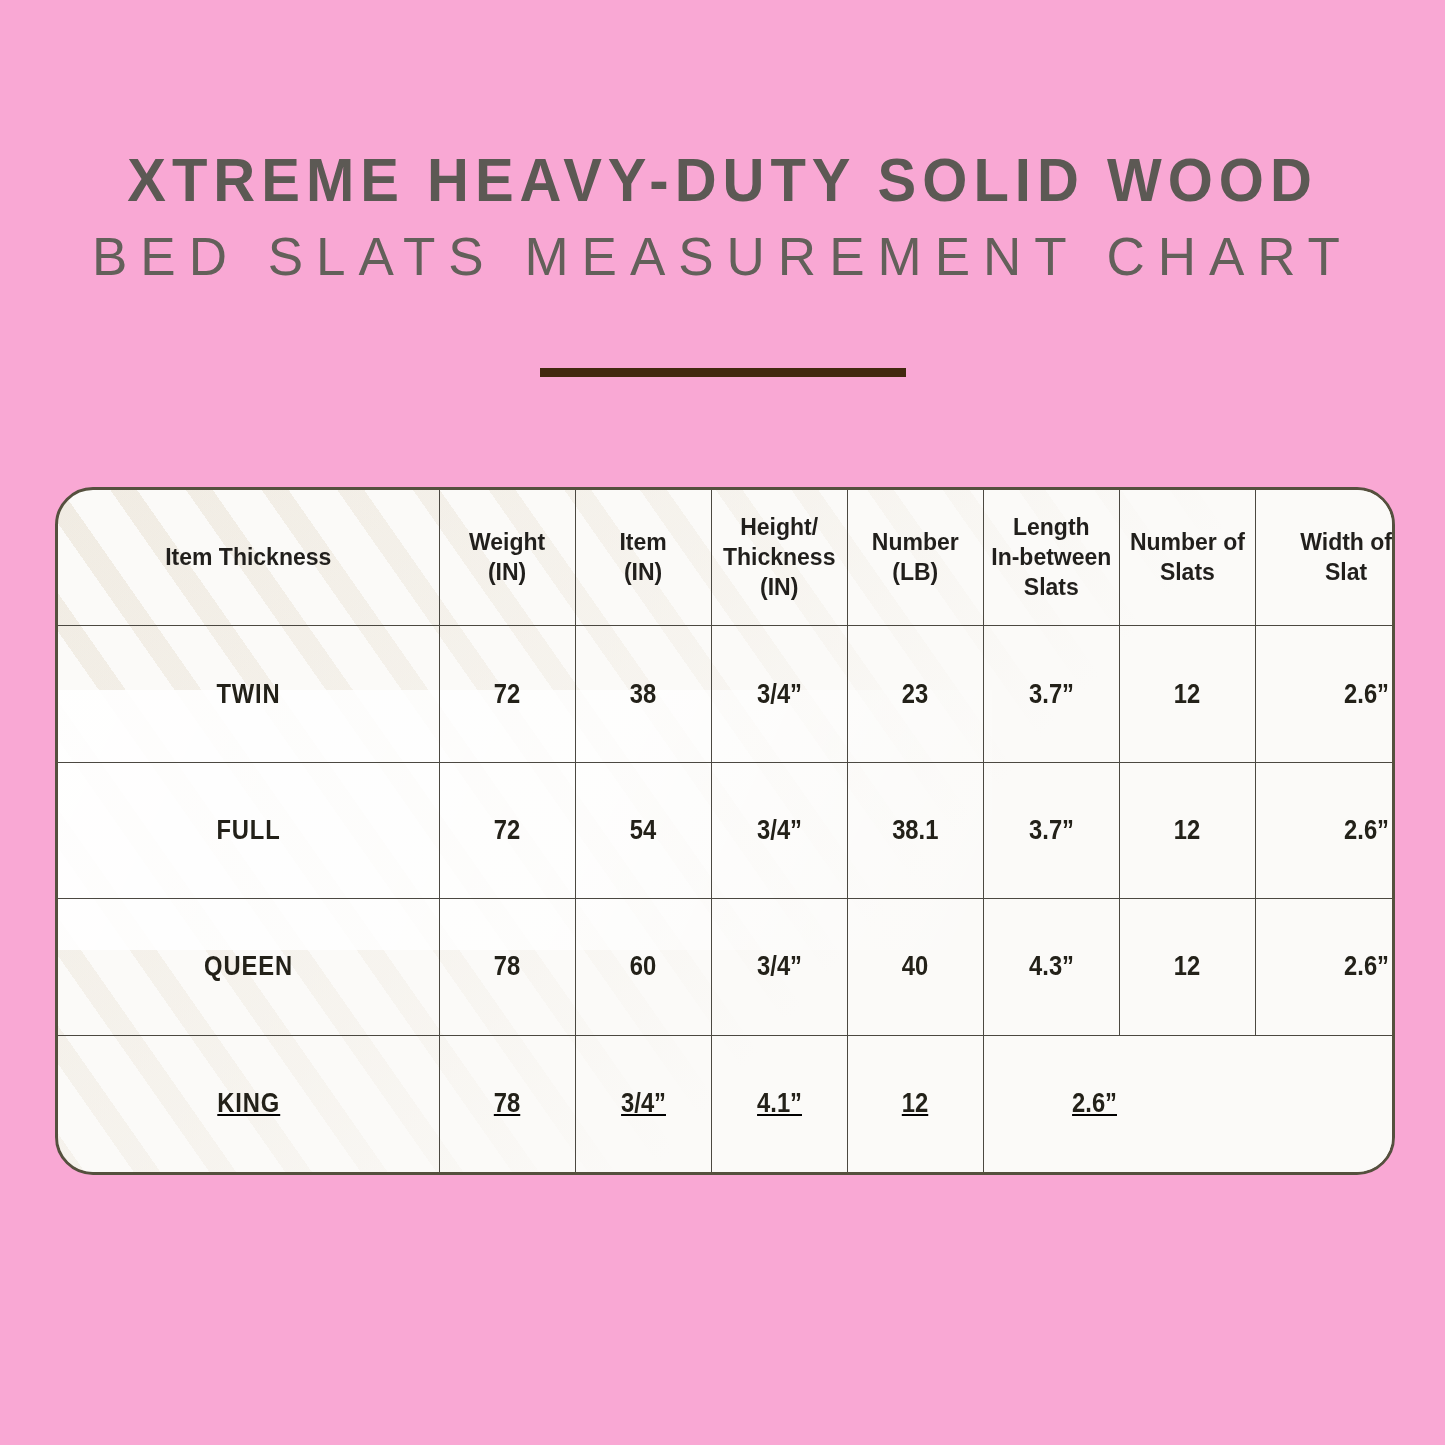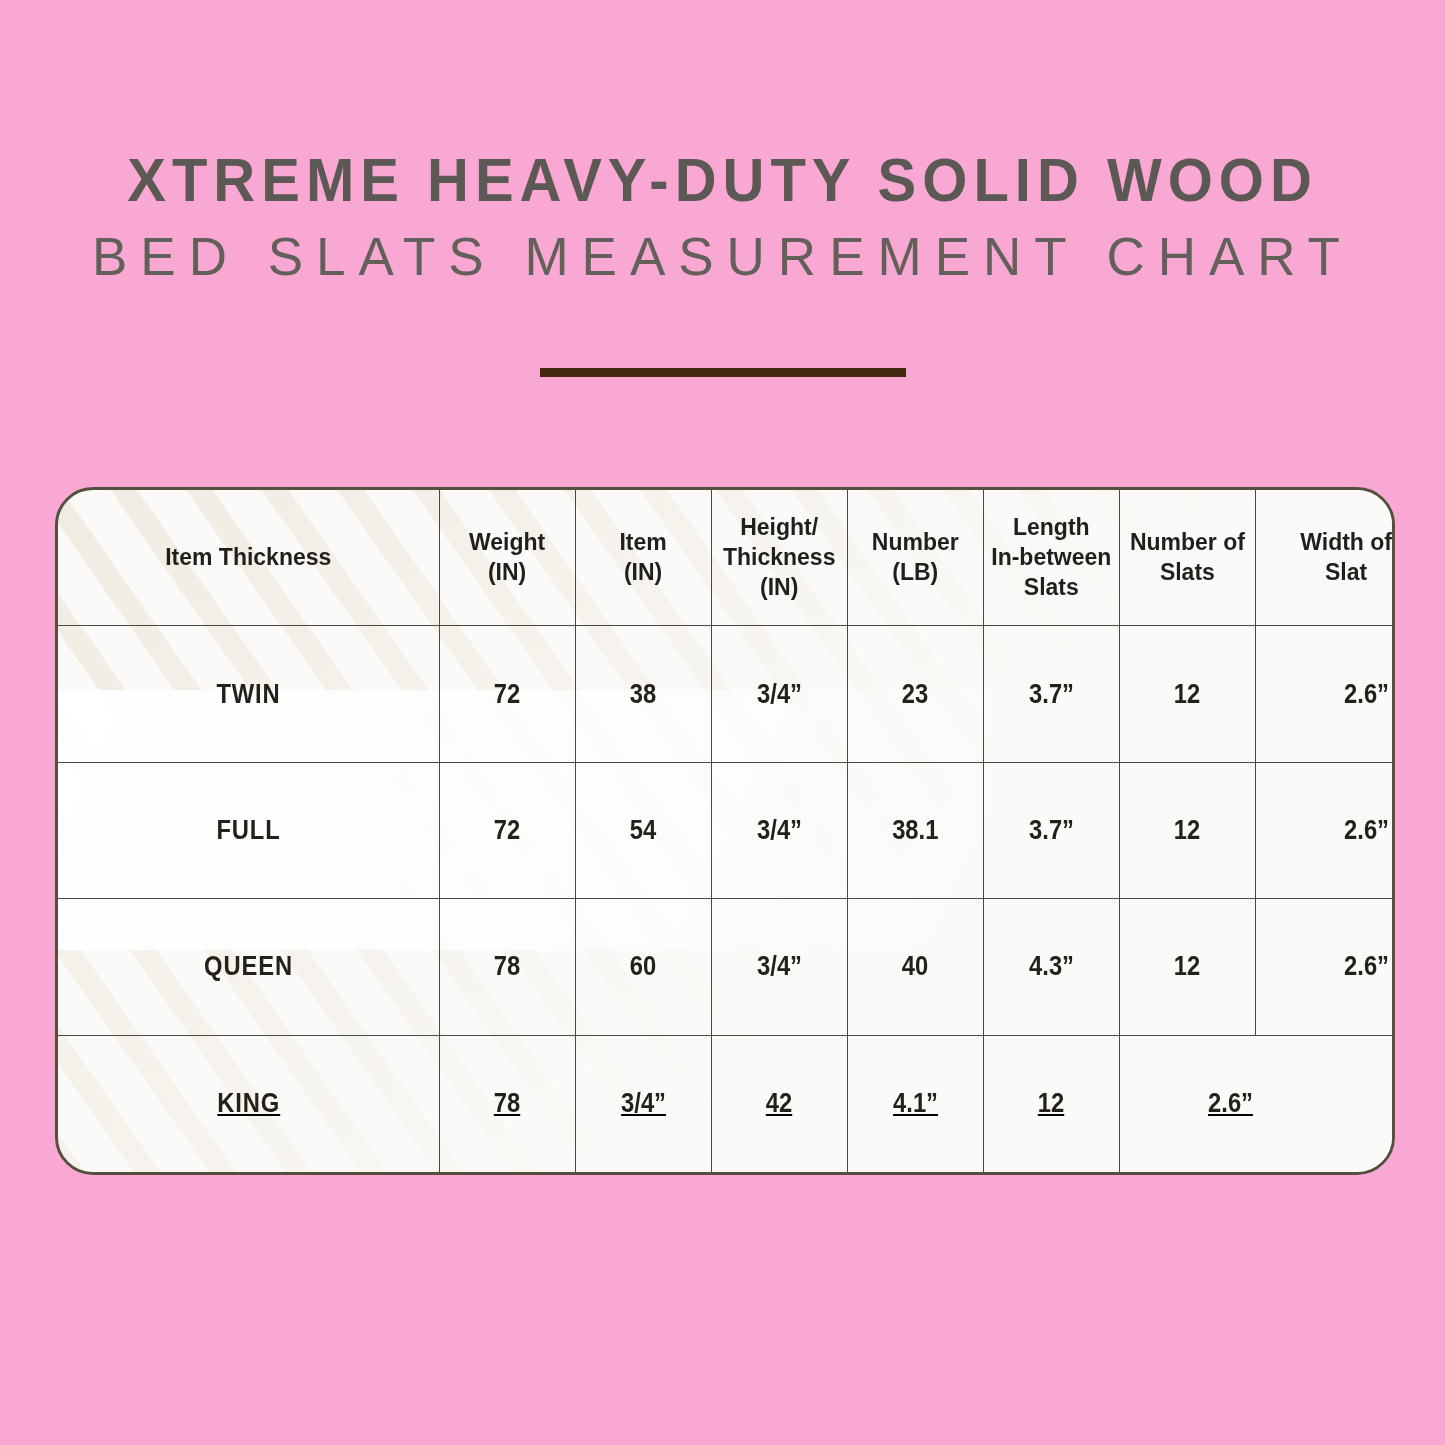--- a/index.html
+++ b/index.html
@@ -168,23 +168,20 @@
       <div class="cell last-row">
           <span class="rowlabel">KING</span>
         </div>
       <div class="cell last-row">
           <span class="val">78</span>
         </div>
       <div class="cell last-row">
           <span class="val">3/4”</span>
         </div>
       <div class="cell last-row">
-          <span class="val">42</span>
-        </div>
-      <div class="cell last-row">
           <span class="val">4.1”</span>
         </div>
       <div class="cell last-row">
           <span class="val">12</span>
         </div>
       <div class="cell last-row last-col">
           <span class="val">2.6”</span>
         </div>
     </div>
   </div>

